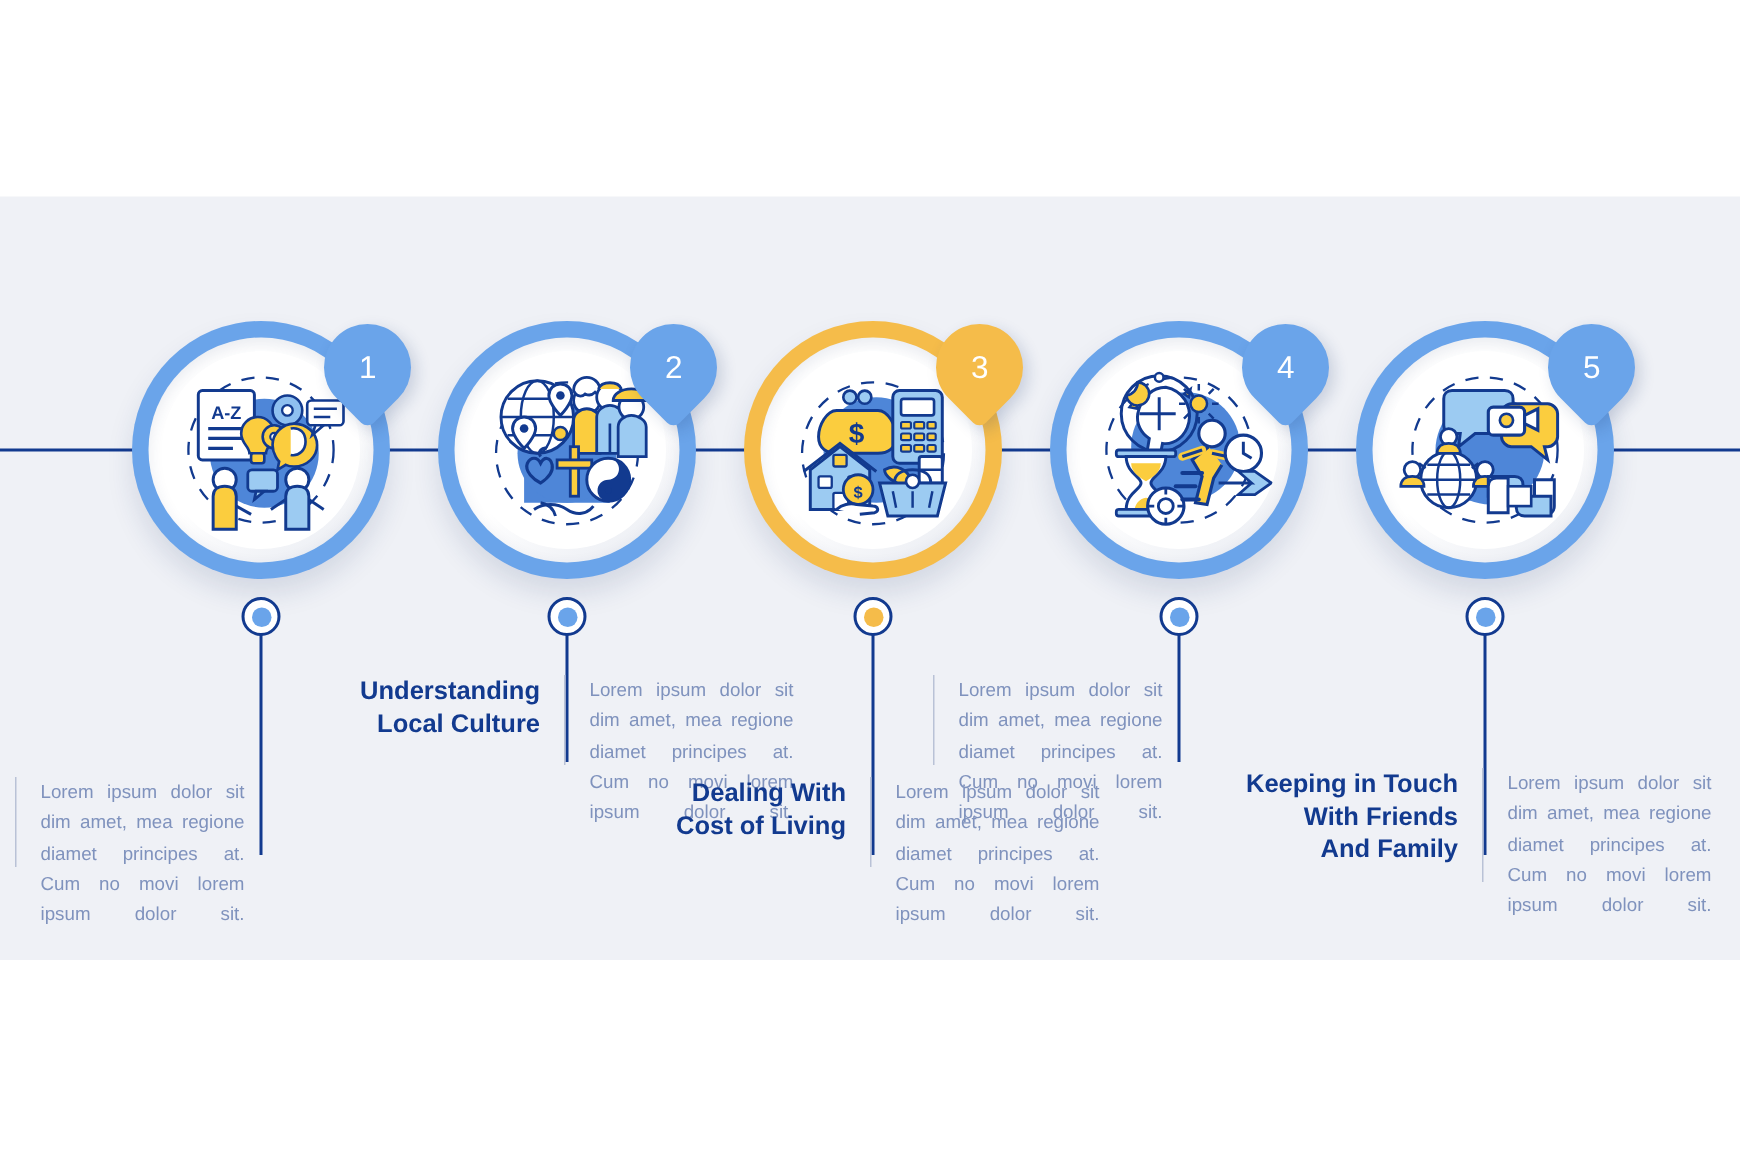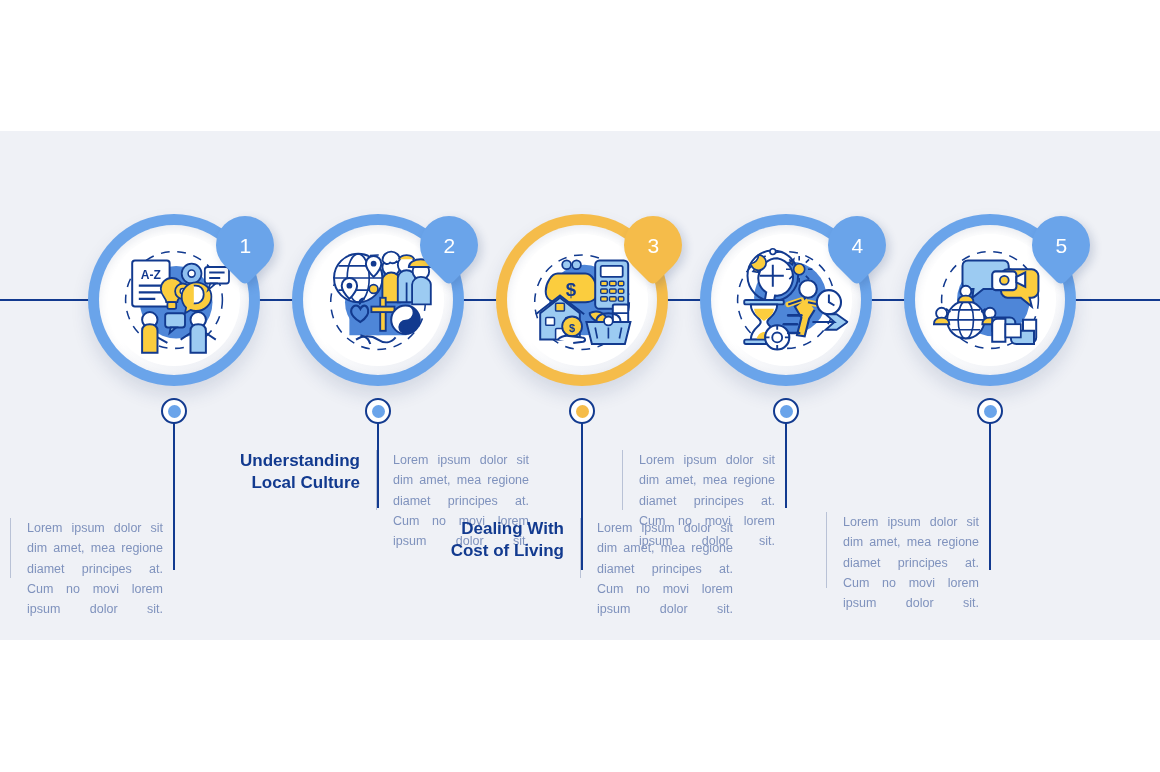--- a/index.html
+++ b/index.html
@@ -398,17 +398,20 @@
     </div>
     <div class="badge blue">
       <span>5</span>
     </div>
   </div>
   <div class="stem" style="left:989px;height:162px"></div>
   <div class="dot" style="left:977px">
       <i class="blue"></i>
     </div>
   <div class="txt" style="left:826px;top:512px;width:334px">
+    <div class="title" style="width:162px">Keeping in Touch
+With Friends
+And Family</div>
     <div class="divider" style="height:76px"></div>
     <div class="body">Lorem ipsum dolor sit dim amet, mea regione diamet principes at. Cum no movi lorem ipsum dolor sit.</div>
   </div>
 
 </div>
 
 </body></html>

